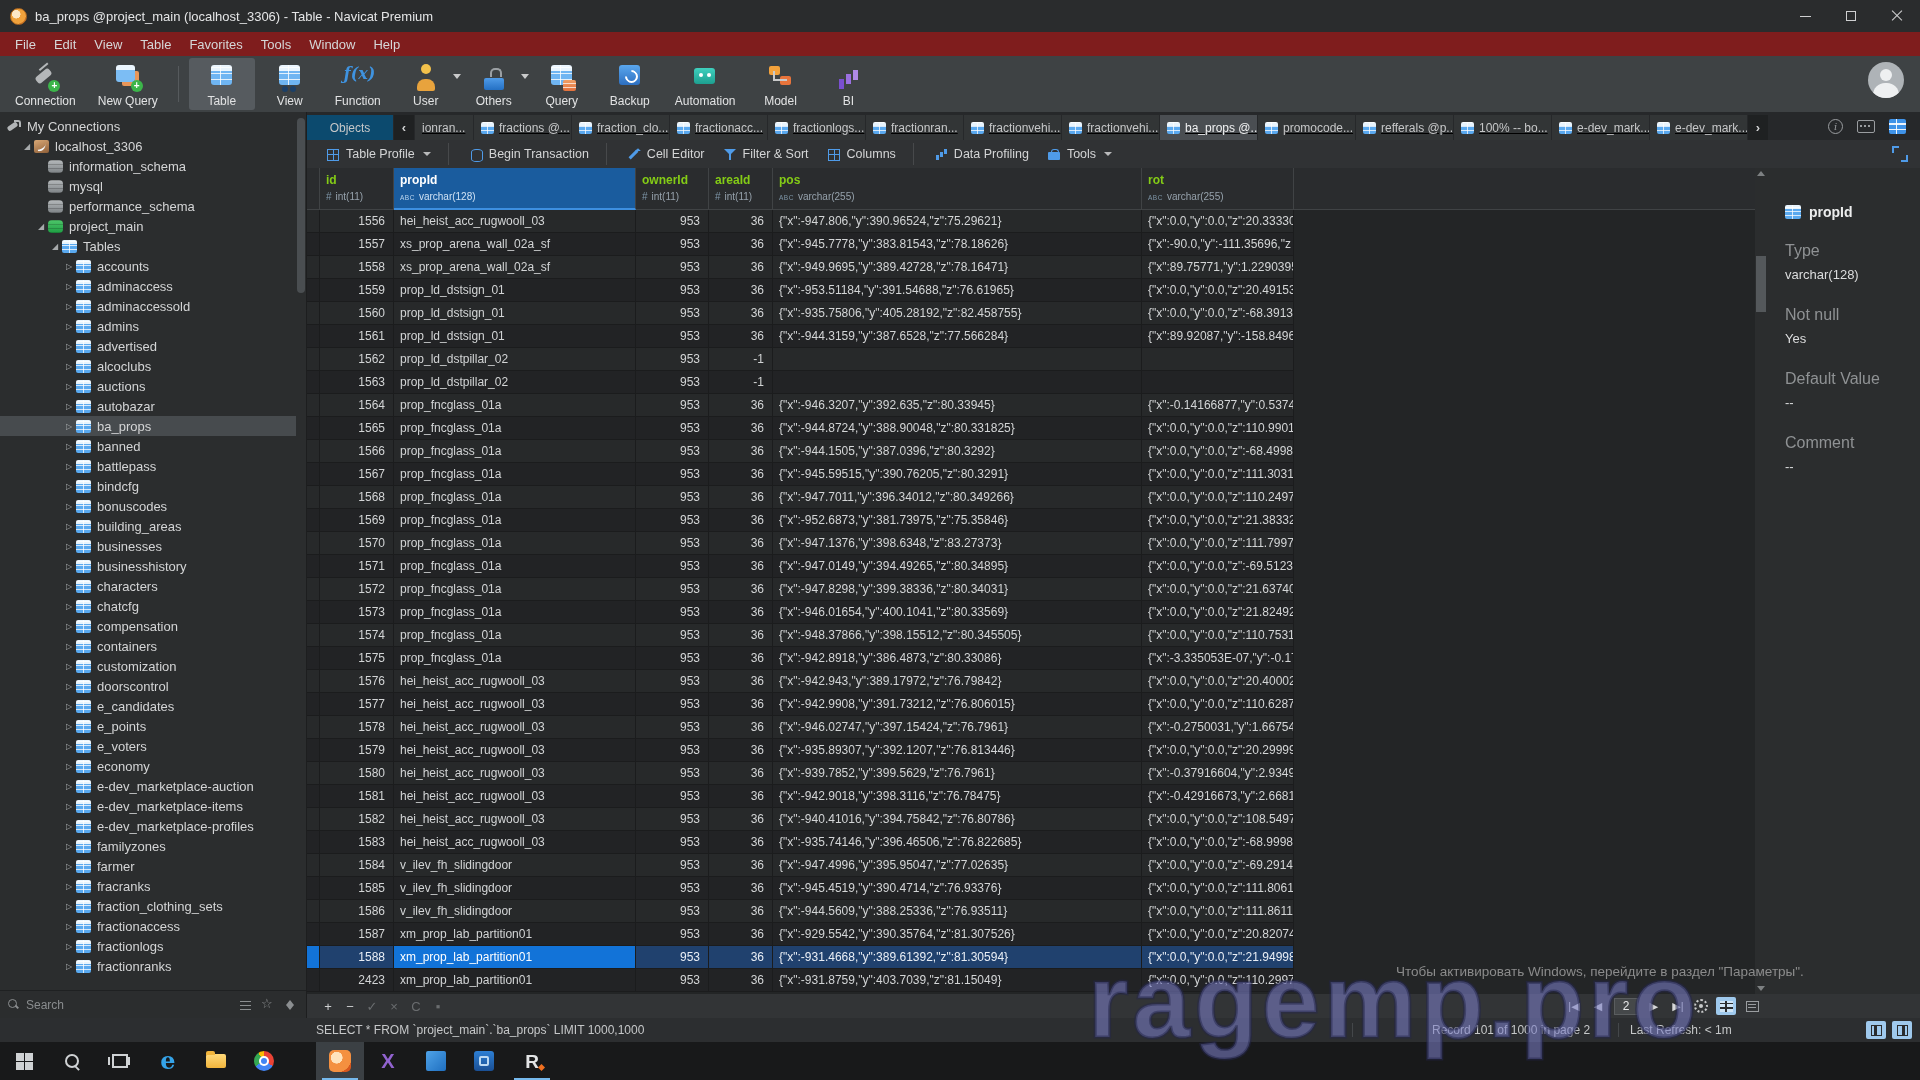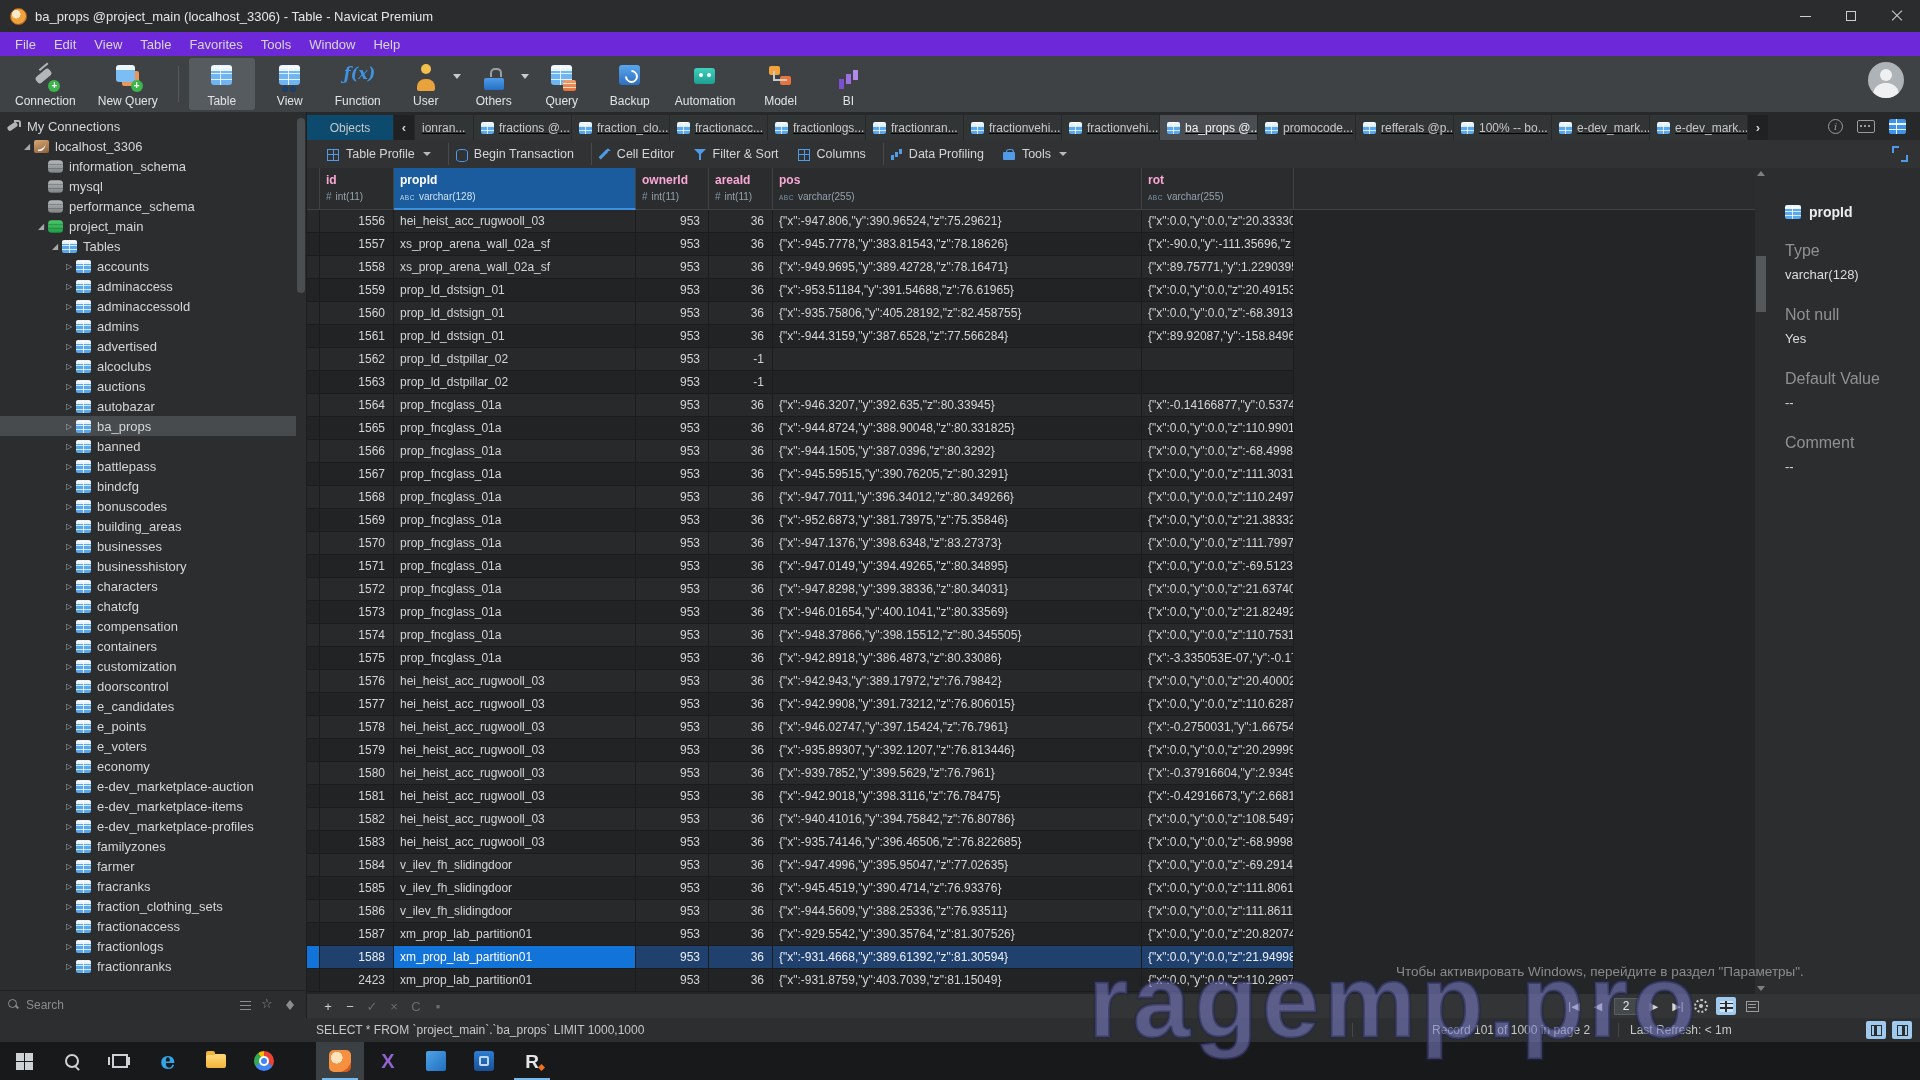--- a/index.html
+++ b/index.html
@@ -14,21 +14,21 @@
     background:radial-gradient(circle at 35% 35%, #fde8c8 0 30%, #f0a23c 32% 70%, #d97b2a 72%); border:1px solid #b36a20; }
   .winbtns { margin-left:auto; display:flex; height:32px; }
   .winbtn { width:46px; height:32px; display:flex; align-items:center; justify-content:center; }
   .glyph-min { width:11px; height:1px; background:#cfd0d1; }
   .glyph-max { width:10px; height:10px; border:1px solid #cfd0d1; }
   .glyph-close { position:relative; width:12px; height:12px; }
   .glyph-close::before,.glyph-close::after { content:""; position:absolute; left:-1px; top:5px; width:14px; height:1px; background:#cfd0d1; }
   .glyph-close::before { transform:rotate(45deg); } .glyph-close::after { transform:rotate(-45deg); }
 
   
-  .menubar { position:absolute; left:0; top:32px; width:1920px; height:24px; background:#6d28d9;
+  .menubar { position:absolute; left:0; top:32px; width:1920px; height:24px; background:#7f1d1d;
     display:flex; align-items:center; padding-left:6px; z-index:5; }
   .menu-item { color:#d6d7d8; font-size:13px; padding:3px 9px; cursor:default; }
 
   
   .toolbar { position:absolute; left:0; top:56px; width:1920px; height:56px; background:#3e4244;
     display:flex; align-items:stretch; padding-left:4px; z-index:5; }
   .tb-btn { min-width:66px; padding:4px 10px 2px; display:flex; flex-direction:column; align-items:center;
     justify-content:flex-start; color:#e2e3e4; font-size:12px; position:relative; border-radius:3px; margin:2px 1px; }
   .tb-btn.active { background:#565b5f; }
   .tb-btn .lbl { margin-top:2px; white-space:nowrap; }
@@ -119,42 +119,42 @@
     display:flex; align-items:center; justify-content:center; font-family:"DejaVu Serif",serif; font-style:italic; }
   .rename-icon { width:18px; height:13px; border:1.5px solid #9a9da0; border-radius:2px; position:relative; }
   .rename-icon::before { content:""; position:absolute; left:2px; top:4px; width:2px; height:2px; background:#9a9da0; box-shadow:4px 0 0 #9a9da0, 8px 0 0 #9a9da0; }
   .gridpane-icon { width:17px; height:15px; border-radius:2px; background-image:
       linear-gradient(90deg,transparent 0 7px,rgba(255,255,255,.9) 7px 8.5px,transparent 8.5px),
       repeating-linear-gradient(0deg,transparent 0 4px,rgba(255,255,255,.9) 4px 5.5px), linear-gradient(#3f93e8,#3f93e8); }
 
   
   .tbltoolbar { position:absolute; left:0; top:28px; right:0; height:28px; background:#303234; display:flex; align-items:center; padding-left:10px; }
   .tt-item { display:flex; align-items:center; gap:6px; color:#d4d5d6; font-size:12.5px; padding:0 9px; height:22px; white-space:nowrap; }
-  .tt-item.sep { border-left:1px solid #47494b; margin-left:8px; padding-left:5px; }
+  .tt-item.sep { border-left:1px solid #47494b; margin-left:8px; padding-left:20px; }
   .tt-item .darr { width:0; height:0; border-left:4px solid transparent; border-right:4px solid transparent; border-top:4px solid #b9babb; margin-left:2px; }
   .tt-ico { width:14px; height:13px; position:relative; flex:none; }
   .ti-profile::before,.ti-columns::before { content:""; position:absolute; inset:1px 1px 0 1px; border:1px solid #4f9be8;
     background-image:linear-gradient(90deg,transparent 0 5px,#4f9be8 5px 6px,transparent 6px),linear-gradient(0deg,transparent 0 5px,#4f9be8 5px 6px,transparent 6px); }
   .ti-trans::before { content:""; position:absolute; left:2px; top:1px; width:10px; height:11px; border:1.5px solid #4f9be8; border-radius:5px/3px; }
   .ti-pencil::before { content:""; position:absolute; left:1px; top:5px; width:11px; height:3px; background:#4f9be8; transform:rotate(-45deg); }
   .ti-pencil::after { content:""; position:absolute; right:1px; top:1px; width:0; height:0; border-left:4px solid #4f9be8; border-bottom:4px solid transparent; transform:rotate(45deg); }
   .ti-filter::before { content:""; position:absolute; left:1px; top:1px; border-left:6px solid transparent; border-right:6px solid transparent; border-top:6px solid #4f9be8; }
   .ti-filter::after { content:""; position:absolute; left:6px; top:6px; width:2px; height:6px; background:#4f9be8; }
   .ti-chart::before { content:""; position:absolute; left:2px; bottom:1px; width:3px; height:5px; background:#4f9be8; box-shadow:4px -3px 0 #4f9be8, 8px -6px 0 #4f9be8; }
   .ti-tools::before { content:""; position:absolute; left:1px; bottom:1px; width:12px; height:8px; border-radius:1px; background:#4f9be8; }
   .ti-tools::after { content:""; position:absolute; left:4px; top:1px; width:6px; height:4px; border:1.5px solid #4f9be8; border-bottom:none; border-radius:3px 3px 0 0; }
   .fullscreen-icon { margin-left:auto; margin-right:12px; width:16px; height:16px; position:relative; }
   .fullscreen-icon::before { content:""; position:absolute; left:0; top:0; width:5px; height:5px; border-left:2px solid #4f9be8; border-top:2px solid #4f9be8; box-shadow:9px 9px 0 -3px transparent; }
   .fullscreen-icon::after { content:""; position:absolute; right:0; bottom:0; width:5px; height:5px; border-right:2px solid #4f9be8; border-bottom:2px solid #4f9be8; }
 
   
   .grid { position:absolute; left:0; top:56px; width:1448px; bottom:24px; overflow:hidden; background:#232526; }
   .grid-head { display:flex; height:42px; background:#2a2c2e; }
   .h { border-right:1px solid #404345; border-bottom:1px solid #404345; padding:5px 6px 0; background:#2a2c2e; }
-  .h .nm { font-weight:bold; font-size:12px; color:#f9a8d4; }
+  .h .nm { font-weight:bold; font-size:12px; color:#84cc16; }
   .h .tp { font-size:10px; color:#96a2ac; display:flex; align-items:baseline; gap:4px; margin-top:4px; }
   .h .k { font-size:10px; color:#7e96a8; }
   .h.kstr .k { font-size:6.5px; letter-spacing:.5px; }
   .h.hl { background:#1a5c9e; border-bottom:2px solid #3d8fe0; }
   .h.hl .nm { color:#fff; } .h.hl .tp { color:#cfe2f4; } .h.hl .k { color:#bcd6ee; }
   .wgut { width:12px; } .wid { width:74px; } .wprop { width:242px; } .wowner { width:73px; }
   .warea { width:64px; } .wpos { width:369px; } .wrot { width:152px; } .wfill { flex:1; border-right:none; }
   .grid-row { display:flex; height:23px; }
   .c { border-right:1px solid #1b1c1d; border-bottom:1px solid #1b1c1d; font-size:12px; line-height:22px;
     padding:0 6px; overflow:hidden; white-space:nowrap; color:#d3d5d6; }

